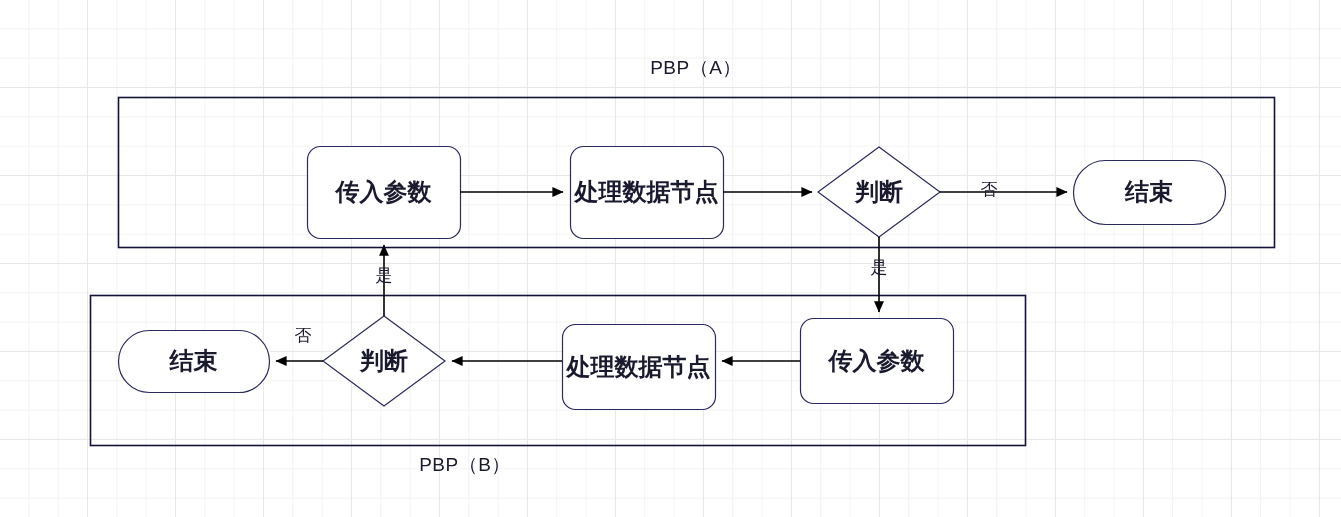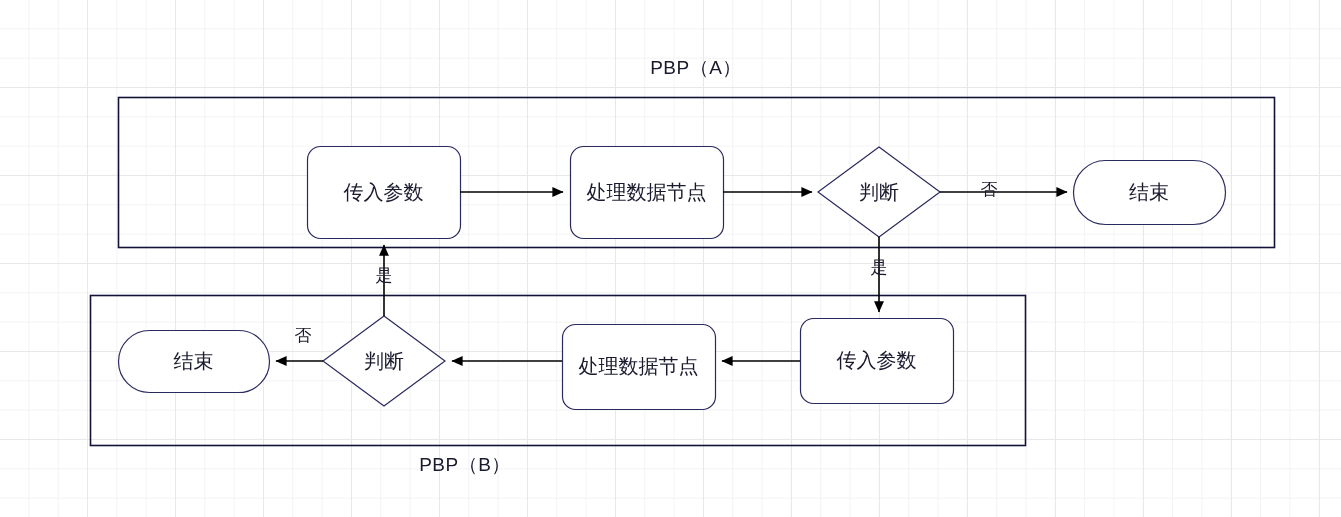--- a/index.html
+++ b/index.html
@@ -41,24 +41,25 @@
     color: #1a1a2e;
     letter-spacing: 0.5px;
     white-space: nowrap;
     text-align: center;
   }
   .node-label {
     position: absolute;
     display: flex;
     align-items: center;
     justify-content: center;
-    font-size: 20px;
+    font-size: 24px;
     color: #1a1a2e;
     white-space: nowrap;
     pointer-events: none;
+    font-weight: bold;
   }
   .edge-label {
     position: absolute;
     font-size: 17px;
     color: #1a1a2e;
     white-space: nowrap;
     text-align: center;
   }
 </style>
 </head>

